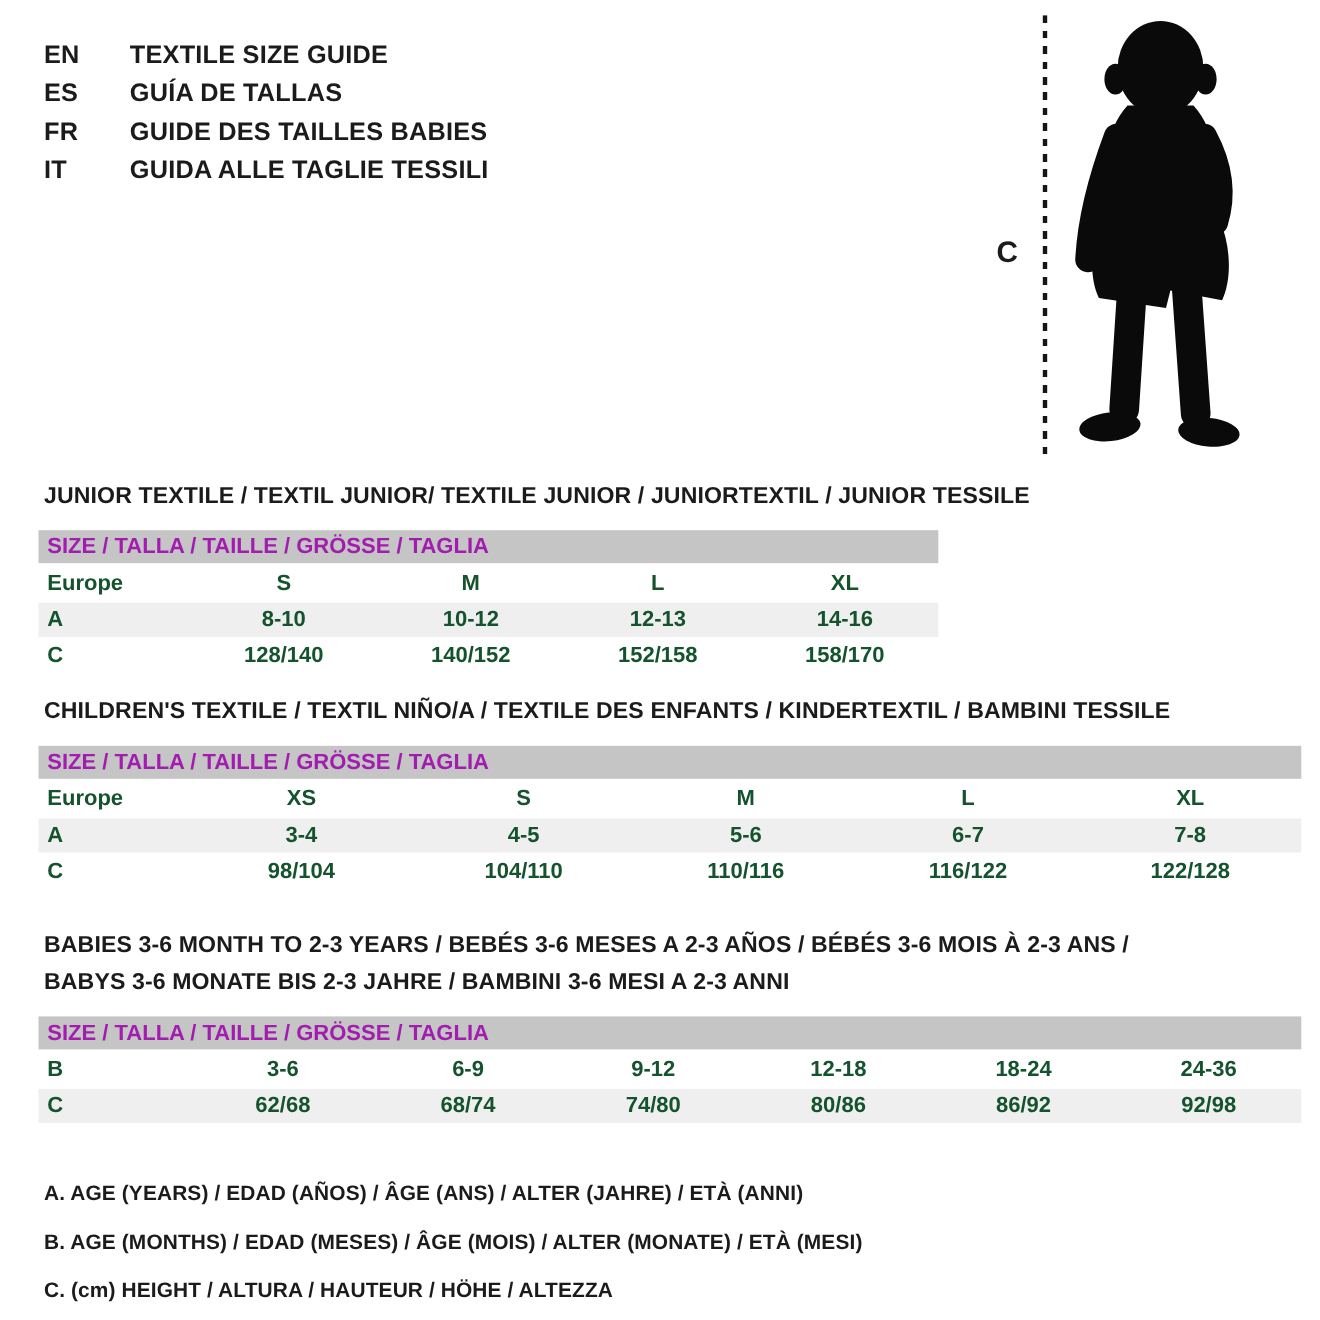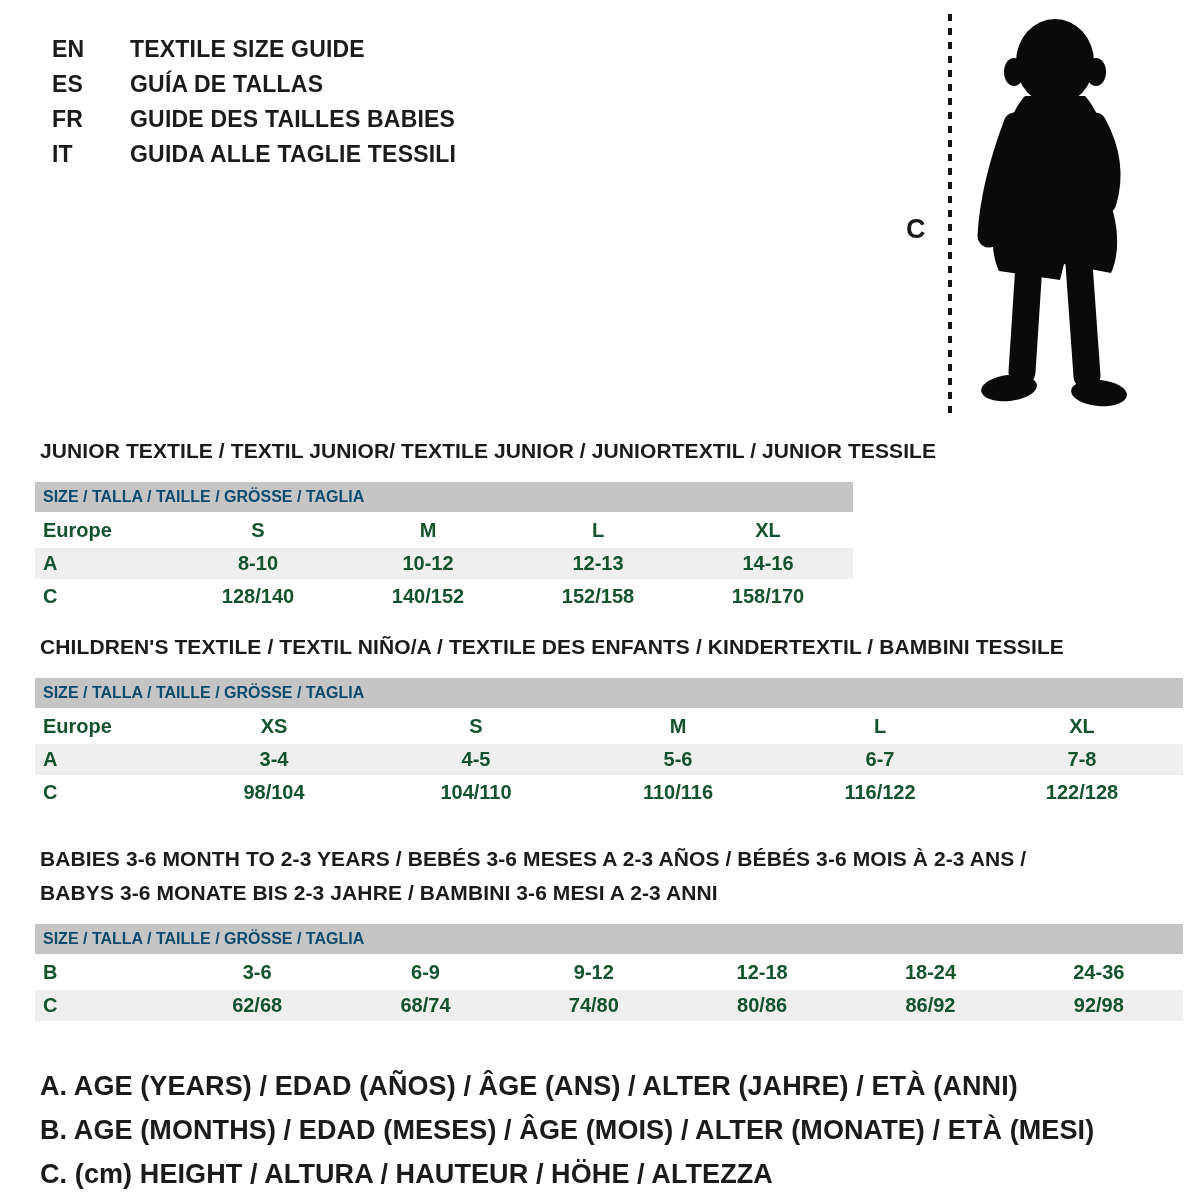--- a/index.html
+++ b/index.html
@@ -9,46 +9,46 @@
   }
   html,body{margin:0;padding:0;}
   body{
     width:1200px;height:1200px;background:#ffffff;position:relative;
     font-family:"Liberation Sans",sans-serif;font-weight:700;color:var(--ink);
     overflow:hidden;
   }
   
   .lang-block{position:absolute;left:40px;top:32px;}
   .lang-row{display:flex;font-size:23px;line-height:35px;letter-spacing:.2px;}
-  .lang-code{width:78px;margin-left:12px;}
+  .lang-code{width:78px;}
   .lang-title{white-space:nowrap;}
   
   .measure-label{position:absolute;left:906px;top:214px;font-size:27px;}
   .dash-line{
     position:absolute;left:948px;top:14px;width:4px;height:404px;
     background:repeating-linear-gradient(to bottom,#151515 0 7px,transparent 7px 14px);
   }
   .silhouette{position:absolute;left:957px;top:10px;width:192px;height:410px;}
   
   .section{position:absolute;left:35px;}
   .section.s0{top:434px;width:818px;}
   .section.s1{top:630px;width:1148px;}
   .section.s2{top:842px;width:1148px;}
   .section-title{font-size:21px;line-height:34px;margin:0 0 14px 5px;white-space:nowrap;letter-spacing:.1px;}
   .size-bar{
-    background:var(--bar-bg);height:30px;line-height:30px;font-size:16px;
-    padding-left:8px;margin-bottom:3px;color:#0c4a6e;
+    background:var(--bar-bg);height:30px;line-height:30px;font-size:20px;
+    padding-left:8px;margin-bottom:3px;color:#a21caf;
   }
   .trow{display:flex;height:31px;line-height:31px;font-size:20px;margin-bottom:2px;color:#14532d;}
   .trow.shaded{background:var(--shade-bg);}
   .trow .rlabel{width:130px;padding-left:8px;text-align:left;flex:0 0 auto;}
   .trow .cell{flex:1 1 0;text-align:center;}
   
   .footnotes{position:absolute;left:40px;top:1064px;}
-  .footnote{font-size:27px;line-height:44px;white-space:nowrap;letter-spacing:.1px;}
+  .footnote{font-size:19px;line-height:44px;white-space:nowrap;letter-spacing:.1px;}
 </style>
 </head>
 <body>
 
 <div class="lang-block" id="lang-block">
     <div class="lang-row">
       <span class="lang-code">EN</span>
       <span class="lang-title">TEXTILE SIZE GUIDE</span>
     </div>
     <div class="lang-row">

